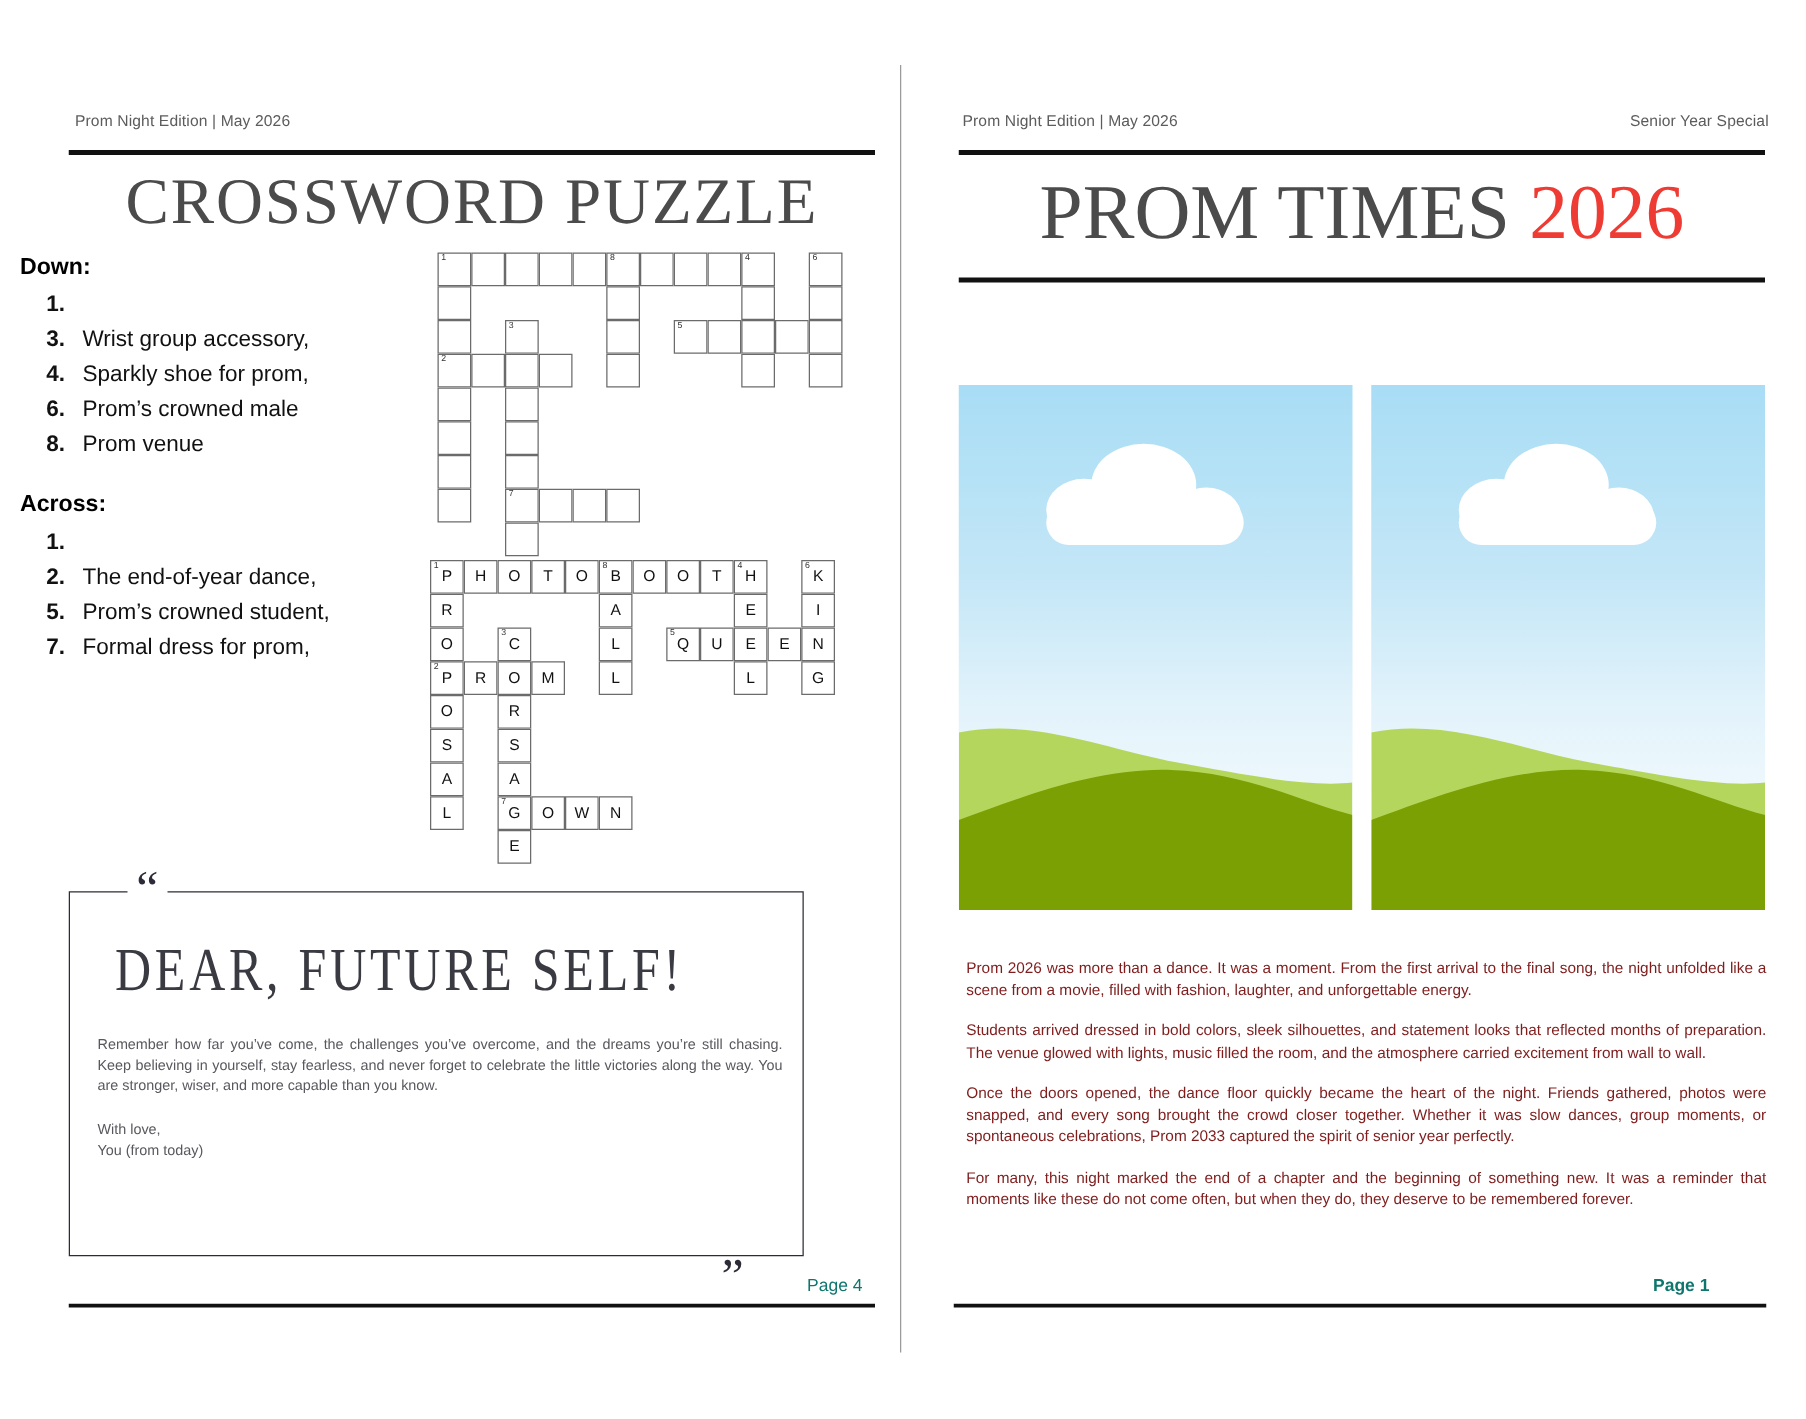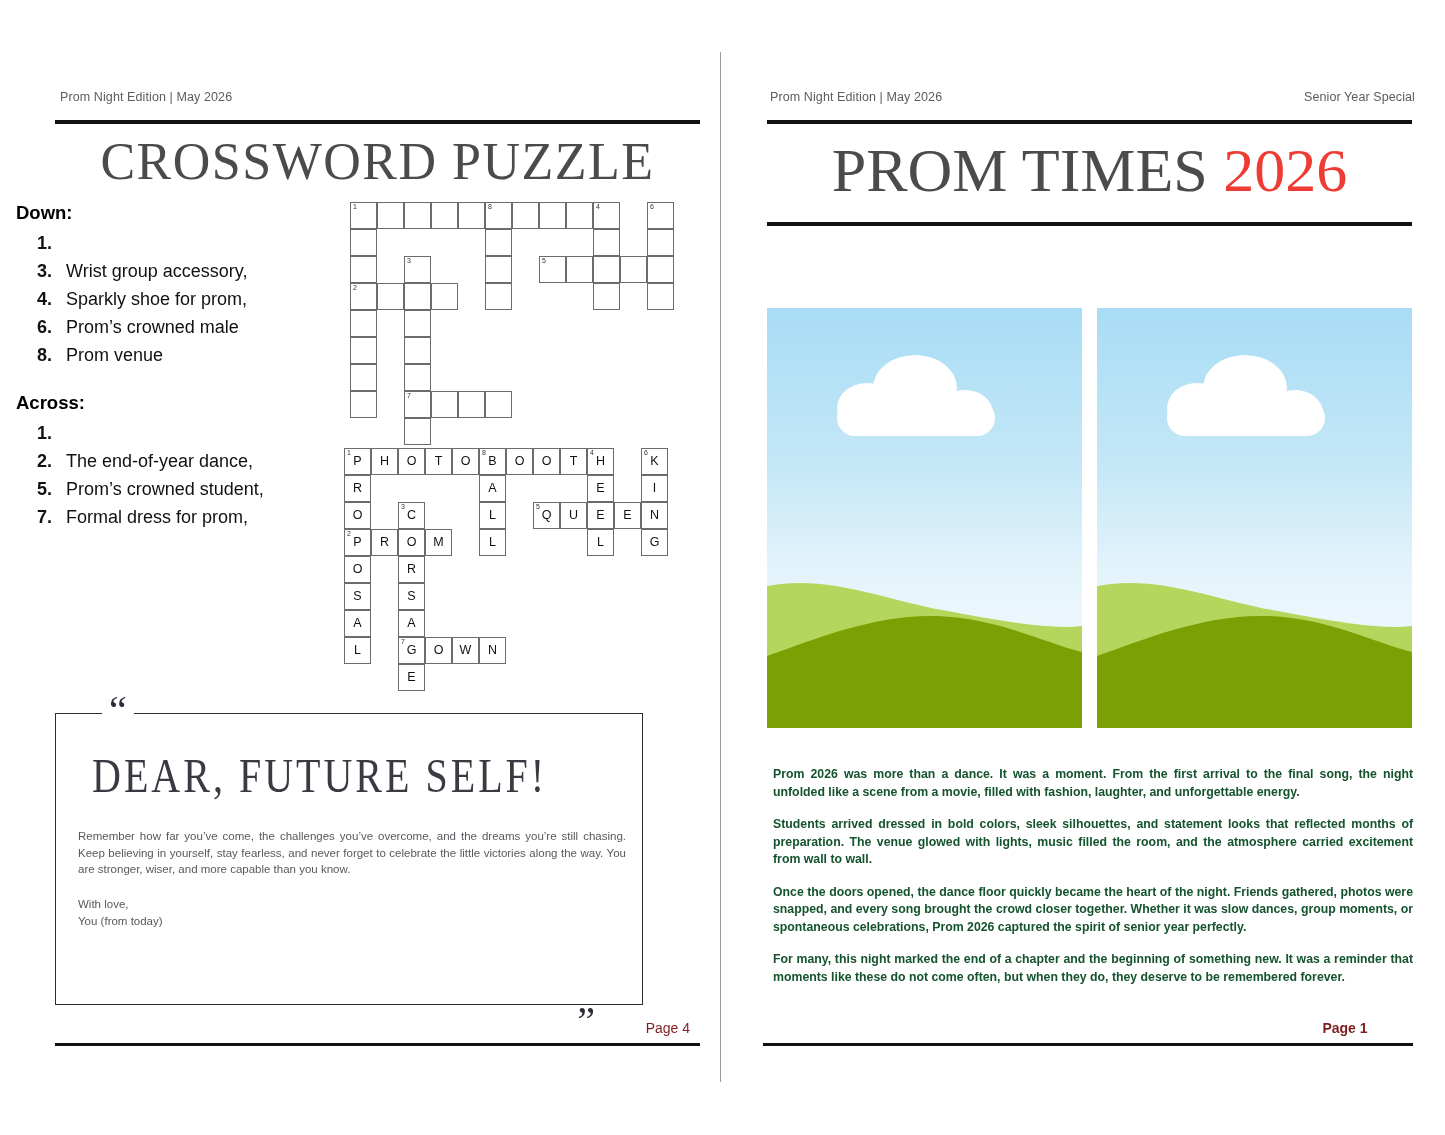--- a/index.html
+++ b/index.html
@@ -90,21 +90,21 @@
     font-size: 11.5px; line-height: 16.5px; color: #58585e;
     text-align: justify;
   }
   .letter-sign {
     position: absolute; left: 22px; top: 182px; width: 548px;
     font-size: 11.5px; line-height: 16.5px; color: #58585e;
   }
 
   .foot-rule { position: absolute; background: #111; height: 3px; }
   .foot-label {
-    position: absolute; font-size: 14px; color: #7f1d1d;
+    position: absolute; font-size: 14px; color: #0f766e;
     font-family: "Liberation Sans", sans-serif;
   }
   .l-foot-rule  { left: 55px; top: 1043px; width: 645px; }
   .l-foot-label { left: 560px; top: 1020px; width: 130px; text-align: right; }
 
   
   .r-kicker { left: 48px; top: 90px; width: 645px; }
   .r-rule-top { left: 45px; top: 120px; width: 645px; height: 4px; }
 
   .masthead {
@@ -128,22 +128,22 @@
                width: 645px; height: 420px;
                display: flex; justify-content: space-between; }
   .photo {
     position: relative; width: 315px; height: 420px; overflow: hidden;
     background: linear-gradient(180deg, #a8ddf5 0%, #c5e7f7 38%, #e3f3fb 62%, #f2fafd 84%, #fbfdfe 100%);
   }
   .photo svg { position: absolute; left: 0; bottom: 0; display: block; }
 
   .article { position: absolute; left: 773px; top: 766px; width: 640px; }
   .para {
-    font-size: 12.3px; line-height: 17.5px; color: #14532d;
-    text-align: justify; margin-bottom: 15px; font-weight: bold;
+    font-size: 12.3px; line-height: 17.5px; color: #7f1d1d;
+    text-align: justify; margin-bottom: 15px;
   }
   .para:last-child { margin-bottom: 0; }
 
   .r-foot-rule  { left: 763px; top: 1043px; width: 650px; }
   .r-foot-label { left: 1280px; top: 1020px; width: 130px; text-align: center; font-weight: bold; }
 </style>
 </head>
 <body>
 
 <div id="spread">
@@ -456,19 +456,19 @@
           <path d="M0 278 C 60 266 120 292 175 302 C 230 312 280 322 315 318 L315 420 L0 420 Z" fill="#b5d65c"></path>
           <path d="M0 348 C 50 330 110 306 170 308 C 230 310 275 334 315 344 L315 420 L0 420 Z" fill="#7ba004"></path>
         </svg>
       </div>
     </div>
   </div>
 
   <div class="article" id="article">
       <p class="para">Prom 2026 was more than a dance. It was a moment. From the first arrival to the final song, the night unfolded like a scene from a movie, filled with fashion, laughter, and unforgettable energy.</p>
       <p class="para">Students arrived dressed in bold colors, sleek silhouettes, and statement looks that reflected months of preparation. The venue glowed with lights, music filled the room, and the atmosphere carried excitement from wall to wall.</p>
-      <p class="para">Once the doors opened, the dance floor quickly became the heart of the night. Friends gathered, photos were snapped, and every song brought the crowd closer together. Whether it was slow dances, group moments, or spontaneous celebrations, Prom 2026 captured the spirit of senior year perfectly.</p>
+      <p class="para">Once the doors opened, the dance floor quickly became the heart of the night. Friends gathered, photos were snapped, and every song brought the crowd closer together. Whether it was slow dances, group moments, or spontaneous celebrations, Prom 2033 captured the spirit of senior year perfectly.</p>
       <p class="para">For many, this night marked the end of a chapter and the beginning of something new. It was a reminder that moments like these do not come often, but when they do, they deserve to be remembered forever.</p>
     </div>
 
   <div class="foot-label r-foot-label">Page 1</div>
   <div class="foot-rule r-foot-rule"></div>
 </div>
 
 </body></html>

